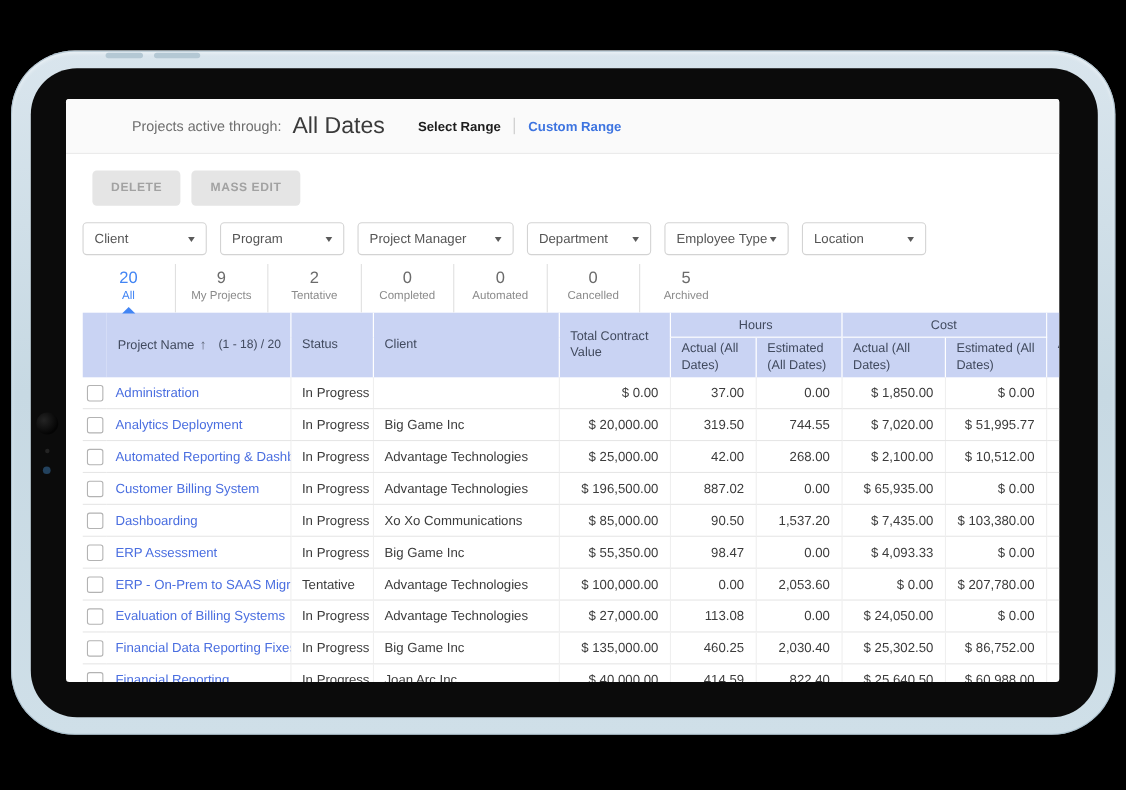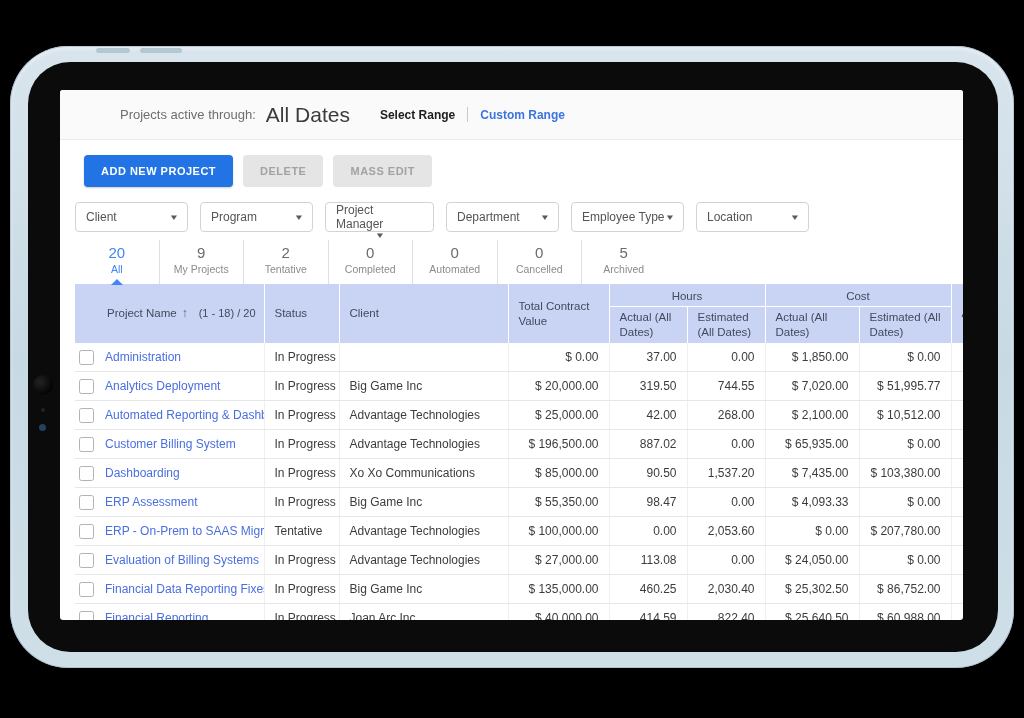--- a/index.html
+++ b/index.html
@@ -55,21 +55,21 @@
     width:135px; height:30px; border:1px solid #d3d3d3; border-radius:4px;
     padding:0 10px; font-size:12px; color:#444; box-sizing:border-box; outline:none;
     font-family:inherit; background:#fff;
   }
   .f-input::placeholder { color:#8d8d8d; }
   .f-select {
     height:30px; border:1px solid #d3d3d3; border-radius:4px; background:#fff;
     display:flex; align-items:center; justify-content:space-between;
     padding:0 9px 0 10px; font-size:12px; color:#555; box-sizing:border-box; cursor:pointer;
   }
-  .w113 { width:113px; } .w118 { width:109px;flex-direction:column; }
+  .w113 { width:113px; } .w118 { width:142px; }
   .caret { font-size:8px; color:#5a5a5a; transform:scaleX(1.3); }
 
   .tabs { margin-left:15px; margin-top:8px; display:flex; }
   .tab { width:83.5px; text-align:center; padding:4px 0 9px; position:relative; border-left:1px solid #e0e0e0; cursor:pointer; }
   .tab:first-child { border-left:none; }
   .tab-count { font-size:15px; color:#6b6b6b; }
   .tab-label { font-size:10.5px; color:#8b8b8b; margin-top:2px; }
   .tab.active .tab-count, .tab.active .tab-label { color:#4285f4; }
   .tab-caret { display:none; }
   .tab.active .tab-caret {
@@ -122,21 +122,20 @@
 
   <div class="topbar">
     <span class="topbar-label">Projects active through:</span>
     <span class="topbar-value">All Dates</span>
     <span class="select-range">Select Range</span>
     <span class="vdiv"></span>
     <span class="custom-range">Custom Range</span>
   </div>
 
   <div class="toolbar">
-    <button class="btn btn-primary">ADD NEW PROJECT</button>
     <button class="btn btn-disabled">DELETE</button>
     <button class="btn btn-disabled">MASS EDIT</button>
   </div>
 
   <div class="filterbar">
     <div class="f-select w113">
       <span>Client</span>
       <span class="caret">▼</span>
     </div>
     <div class="f-select w113">

